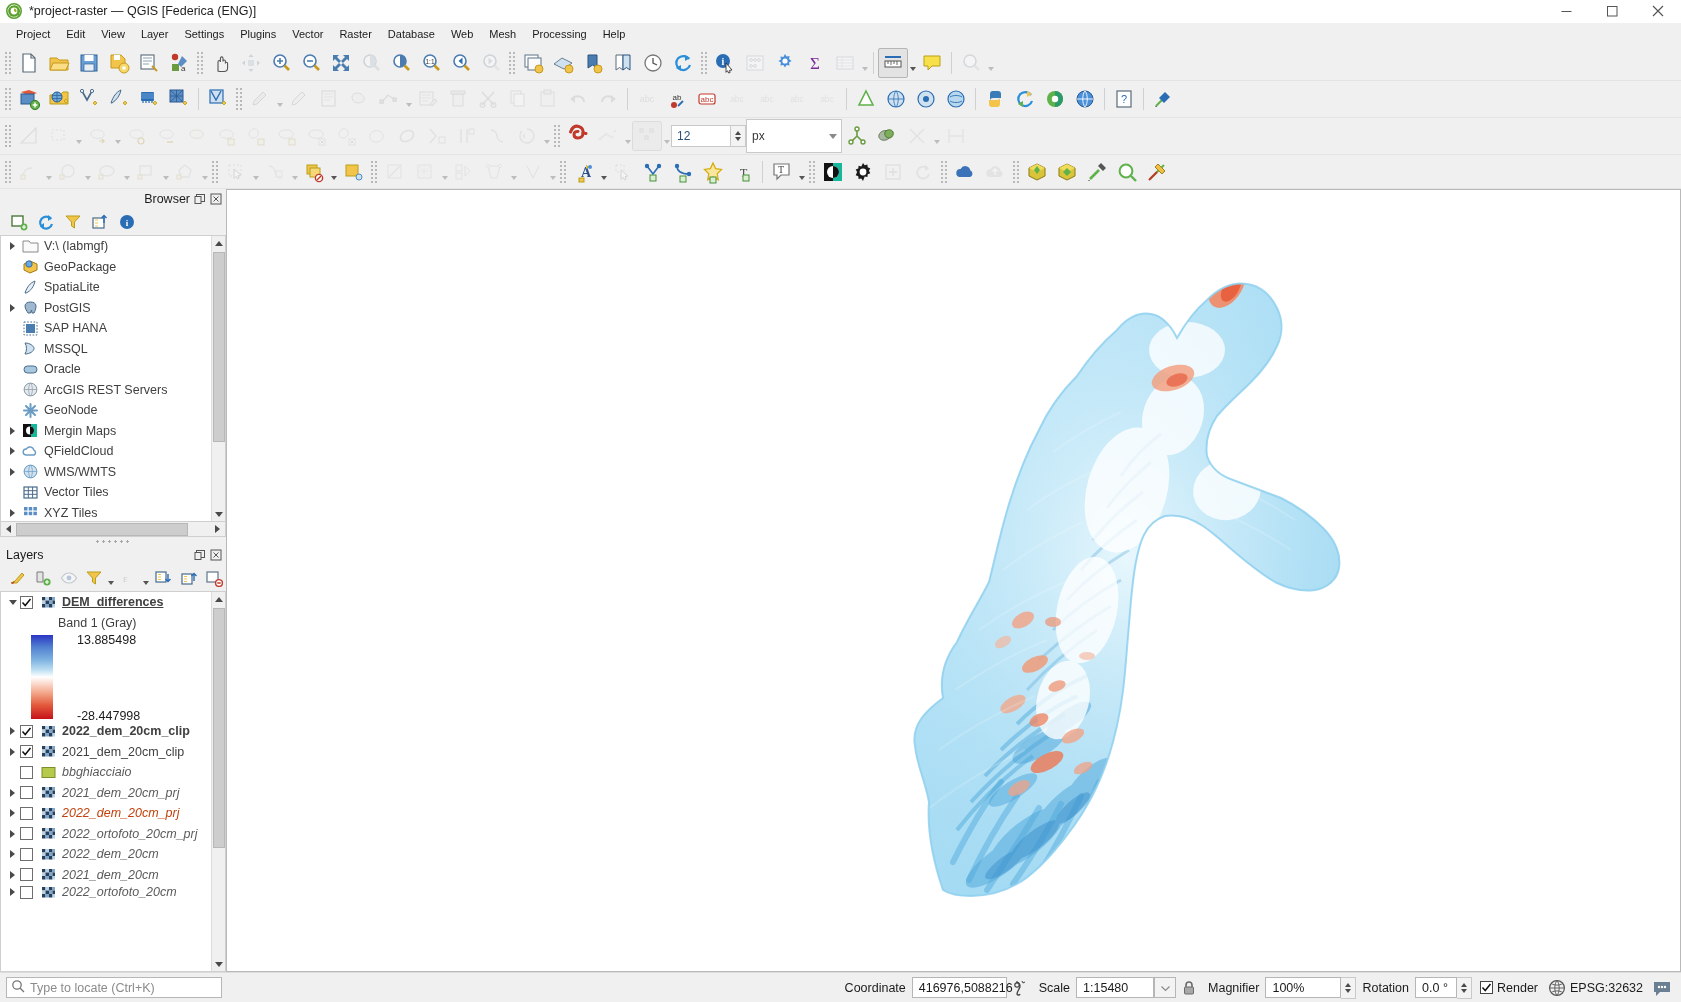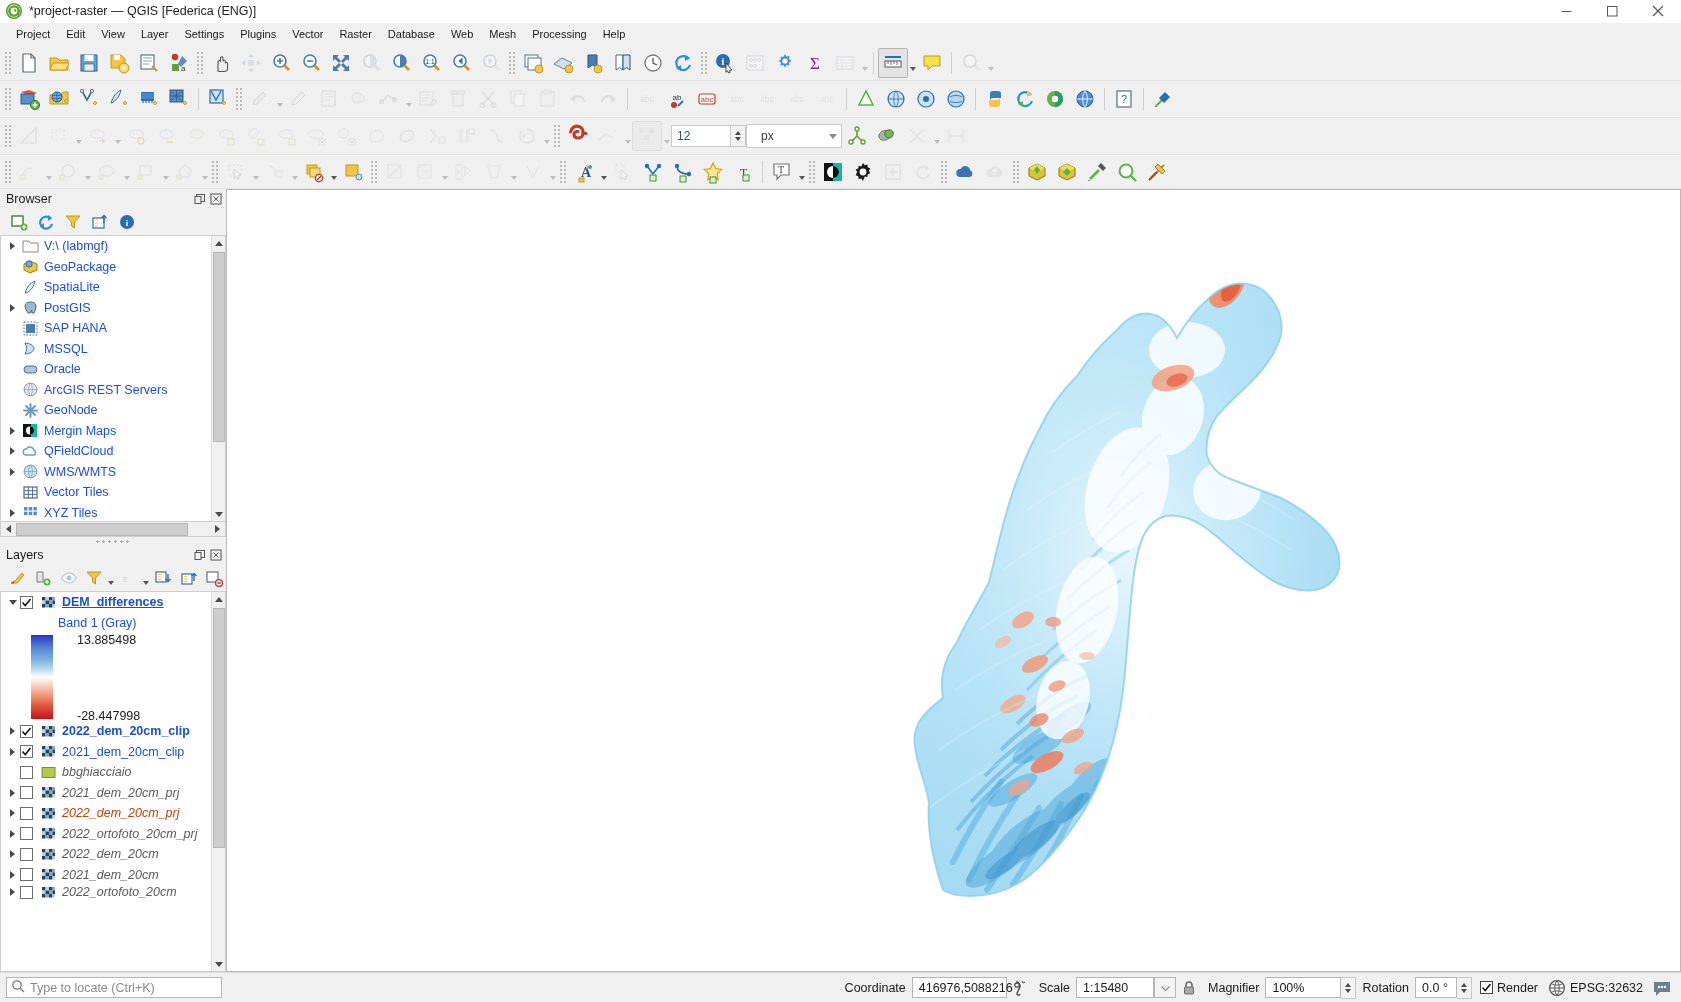--- a/index.html
+++ b/index.html
@@ -49,22 +49,22 @@
   .carat i { width:0;height:0;border-left:3.5px solid transparent;border-right:3.5px solid transparent;border-top:4px solid #555; display:block;}
   .carat.dis i { border-top-color:#bdbdbd; }
 
   .numbox { height:22px; width:60px; border:1px solid #c9c9c9; background:#fff; display:flex;
             align-items:center; padding-left:5px; font-size:12px; color:#2a4f7a; flex:0 0 60px;}
   .spin { width:15px; height:22px; border:1px solid #c9c9c9; border-left:none; background:#f3f3f3;
           display:flex; flex-direction:column; align-items:center; justify-content:center; flex:0 0 15px;}
   .spin i { width:0;height:0;border-left:3px solid transparent;border-right:3px solid transparent; display:block;}
   .spin i.up { border-bottom:4px solid #4a4a4a; margin-bottom:2px;}
   .spin i.dn { border-top:4px solid #4a4a4a; }
-  .combo { height:24px; width:96px; border:1px solid #c9c9c9; background:#fff; display:flex; align-items:center;
-           padding-left:14px; font-size:12px; color:#3a3a3a; position:relative; flex:0 0 96px;}
+  .combo { height:34px; width:96px; border:1px solid #c9c9c9; background:#fff; display:flex; align-items:center;
+           padding-left:5px; font-size:12px; color:#3a3a3a; position:relative; flex:0 0 96px;}
   .combo .cb { position:absolute; right:4px; top:0; bottom:0; display:flex; align-items:center; }
   .combo .cb i { width:0;height:0;border-left:4px solid transparent;border-right:4px solid transparent;border-top:5px solid #8a8a8a;}
 
   
   .main { flex:1 1 auto; display:flex; min-height:0; background:#f0f0f0; }
 
   
   .leftcol { width:226px; flex:0 0 226px; display:flex; flex-direction:column; background:#f0f0f0; }
   .panel { display:flex; flex-direction:column; min-height:0; }
   .panel-title { height:20px; flex:0 0 20px; display:flex; align-items:center; padding:0 4px 0 6px; font-size:12.5px; color:#1b1b1b;}
@@ -75,21 +75,21 @@
   .ptb .pi.dis { opacity:0.35; }
   .ptb .cr { width:9px; height:24px; display:flex; align-items:flex-end; justify-content:center; padding-bottom:5px;}
   .ptb .cr i { width:0;height:0;border-left:3.5px solid transparent;border-right:3.5px solid transparent;border-top:4px solid #555;}
 
   .tree { flex:1 1 auto; background:#ffffff; border:1px solid #cfcfcf; overflow:hidden; position:relative; }
   .trow { height:20.5px; display:flex; align-items:center; padding-left:4px; font-size:12.5px; white-space:nowrap;}
   .arrow { width:15px; flex:0 0 15px; display:flex; align-items:center; justify-content:center;}
   .arrow i { width:0;height:0;border-top:4px solid transparent;border-bottom:4px solid transparent;border-left:5px solid #4a4a4a;}
   .arrow.down i { border-left:4px solid transparent;border-right:4px solid transparent;border-top:5px solid #4a4a4a;border-bottom:none;}
   .ico { width:21px; flex:0 0 21px; display:flex; align-items:center; justify-content:center;}
-  .lbl { padding-left:3px; color:#1d4ed8; }
+  .lbl { padding-left:3px; color:#404040; }
   .cbx { width:13px; height:13px; border:1px solid #6e6e6e; background:#fff; margin-right:5px; flex:0 0 13px;
          display:flex; align-items:center; justify-content:center; }
   .cbx svg { display:block; }
 
   .hscroll { height:15px; flex:0 0 15px; background:#f0f0f0; border:1px solid #cfcfcf; border-top:none; display:flex; align-items:center;}
   .hscroll .ar { width:15px; height:13px; display:flex; align-items:center; justify-content:center; background:#f0f0f0;}
   .hscroll .ar i { width:0;height:0;border-top:4px solid transparent;border-bottom:4px solid transparent;}
   .hscroll .ar.l i { border-right:5px solid #4a4a4a; }
   .hscroll .ar.r i { border-left:5px solid #4a4a4a; }
   .hscroll .thumb { height:13px; background:#cdcdcd; border:1px solid #b7b7b7; }
@@ -1073,21 +1073,21 @@
           <path d="M13 4l7 7-3 3-7-7z" fill="#f0c040" stroke="#a08020"></path>
           <path d="M4 20l8-8" stroke="#c0392b" stroke-width="2"></path>
         </svg>
       </span>
   </div>
 
   <div class="main">
 
     <div class="leftcol">
 
-      <div class="panel" style="flex:0 0 348px;">
+      <div class="panel" style="flex:0 0 348px;text-align:right;">
         <div class="panel-title">
           <span class="t">Browser</span>
           <span class="pb">
               <svg width="12" height="12" viewBox="0 0 12 12">
                 <rect x="2.5" y="1.5" width="8" height="7" fill="none" stroke="#555"></rect>
                 <rect x="1" y="3.5" width="6" height="7" fill="#f0f0f0" stroke="#555"></rect>
               </svg>
             </span>
           <span class="pb">
               <svg width="12" height="12" viewBox="0 0 12 12">

